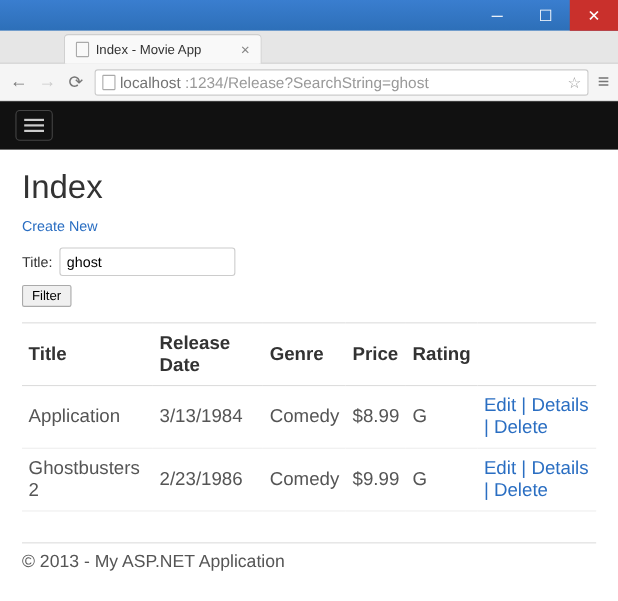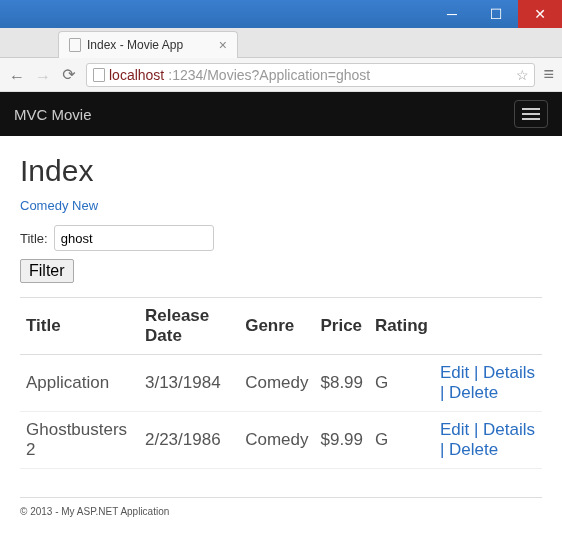--- a/index.html
+++ b/index.html
@@ -74,21 +74,21 @@
       border: 1px solid #ccc;
       border-radius: 3px;
       height: 24px;
       display: flex;
       align-items: center;
       padding: 0 6px;
       gap: 4px;
       font-size: 14px;
       color: #333;
     }
-    .url-host { color: #7f1d1d; text-align: center; }
+    .url-host { color: #737373; text-align: center; }
     .url-path { color: #999; }
     .star-icon { color: #999; margin-left: auto; font-size: 14px; }
     .hamburger { color: #777; font-size: 18px; }
     .navbar {
       background: #111;
       color: #ddd;
       height: 44px;
       display: flex;
       align-items: center;
       padding: 0 14px;
@@ -116,21 +116,21 @@
       border-radius: 3px;
       padding: 4px 6px;
       font-size: 13px;
       width: 160px;
       height: 26px;
     }
     .filter-btn {
       border: 1px solid #aaa;
       background: #f0f0f0;
       padding: 2px 8px;
-      font-size: 16px;
+      font-size: 12px;
       border-radius: 2px;
       cursor: pointer;
     }
     table.movies {
       width: 100%;
       border-collapse: collapse;
       margin-top: 14px;
       font-size: 17px;
     }
     table.movies th {
@@ -141,21 +141,21 @@
       border-bottom: 1px solid #ddd;
     }
     table.movies td {
       padding: 8px 6px;
       border-bottom: 1px solid #eee;
       color: #555;
     }
     .row-actions a { color: #2a6ec2; text-decoration: none; }
     .row-actions .sep { color: #2a6ec2; }
     hr.ft { margin: 18px 20px 8px 20px; border: none; border-top: 1px solid #ddd; }
-    .footer { padding: 0 20px; font-size: 10px; color: #555; }
+    .footer { padding: 0 20px; font-size: 16px; color: #555; }
     .page-icon { width: 12px; height: 14px; border: 1px solid #aaa; border-radius: 1px; position: relative; }
   </style>
 </head>
 <body>
 
 <div class="window-chrome">
   <div class="window-btn">─</div>
   <div class="window-btn">☐</div>
   <div class="window-btn close">✕</div>
 </div>
@@ -168,38 +168,37 @@
   </div>
 </div>
 
 <div class="addr-bar">
   <span class="nav-icon">←</span>
   <span class="nav-icon disabled">→</span>
   <span class="nav-icon">⟳</span>
   <div class="url-box">
     <span class="page-icon"></span>
     <span class="url-host">localhost</span>
-      <span class="url-path">:1234/Movies?Application=ghost</span>
+      <span class="url-path">:1234/Release?SearchString=ghost</span>
     <span class="star-icon">☆</span>
   </div>
   <span class="hamburger">≡</span>
 </div>
 
 <div class="navbar">
-  <span class="navbar-brand">MVC Movie</span>
   <div class="navbar-menu">
     <span></span>
       <span></span>
       <span></span>
   </div>
 </div>
 
 <div class="content">
   <h2 class="page-title">Index</h2>
-  <a href="#" class="create-link">Comedy New</a>
+  <a href="#" class="create-link">Create New</a>
 
   <div class="form-row">
     <span>Title:</span>
     <input class="search-input" value="ghost" style="">
   </div>
   <button class="filter-btn">Filter</button>
 
   <table class="movies">
     <thead>
       <tr>

